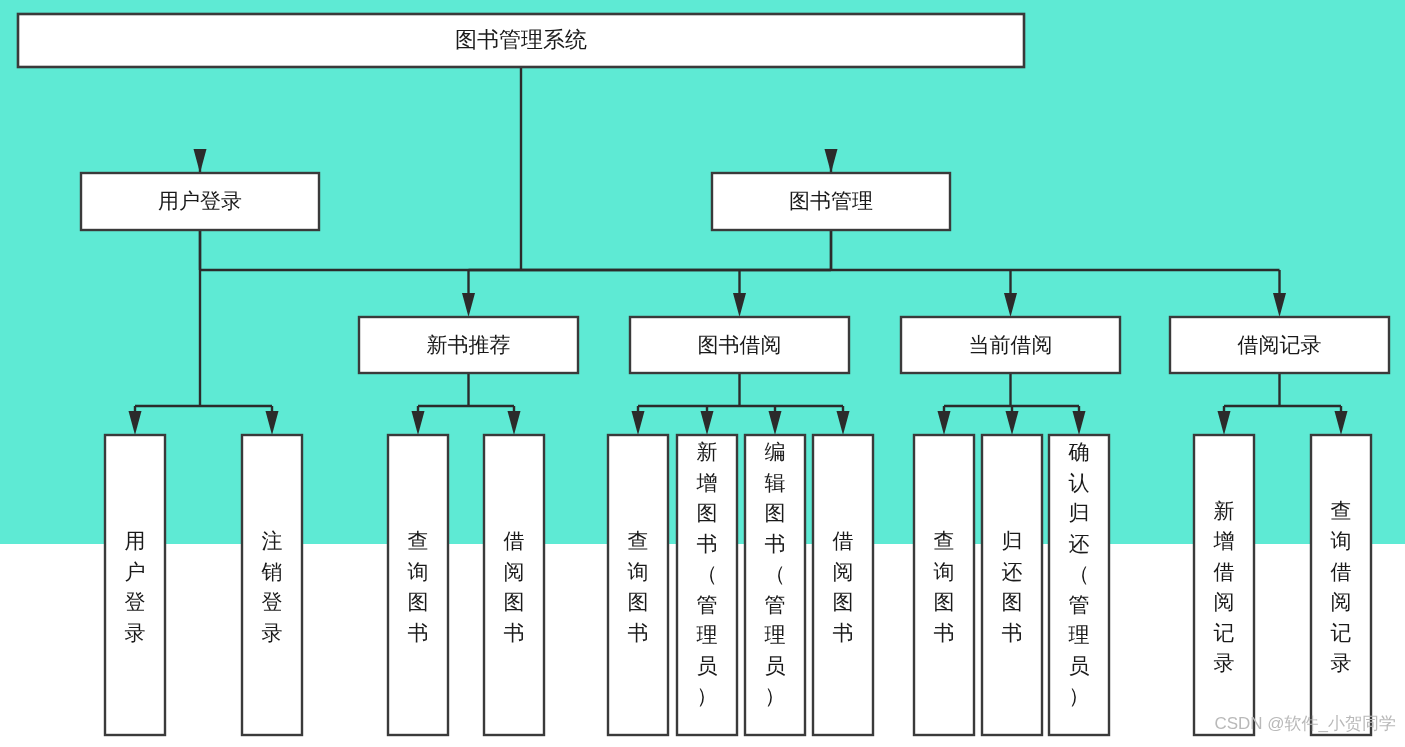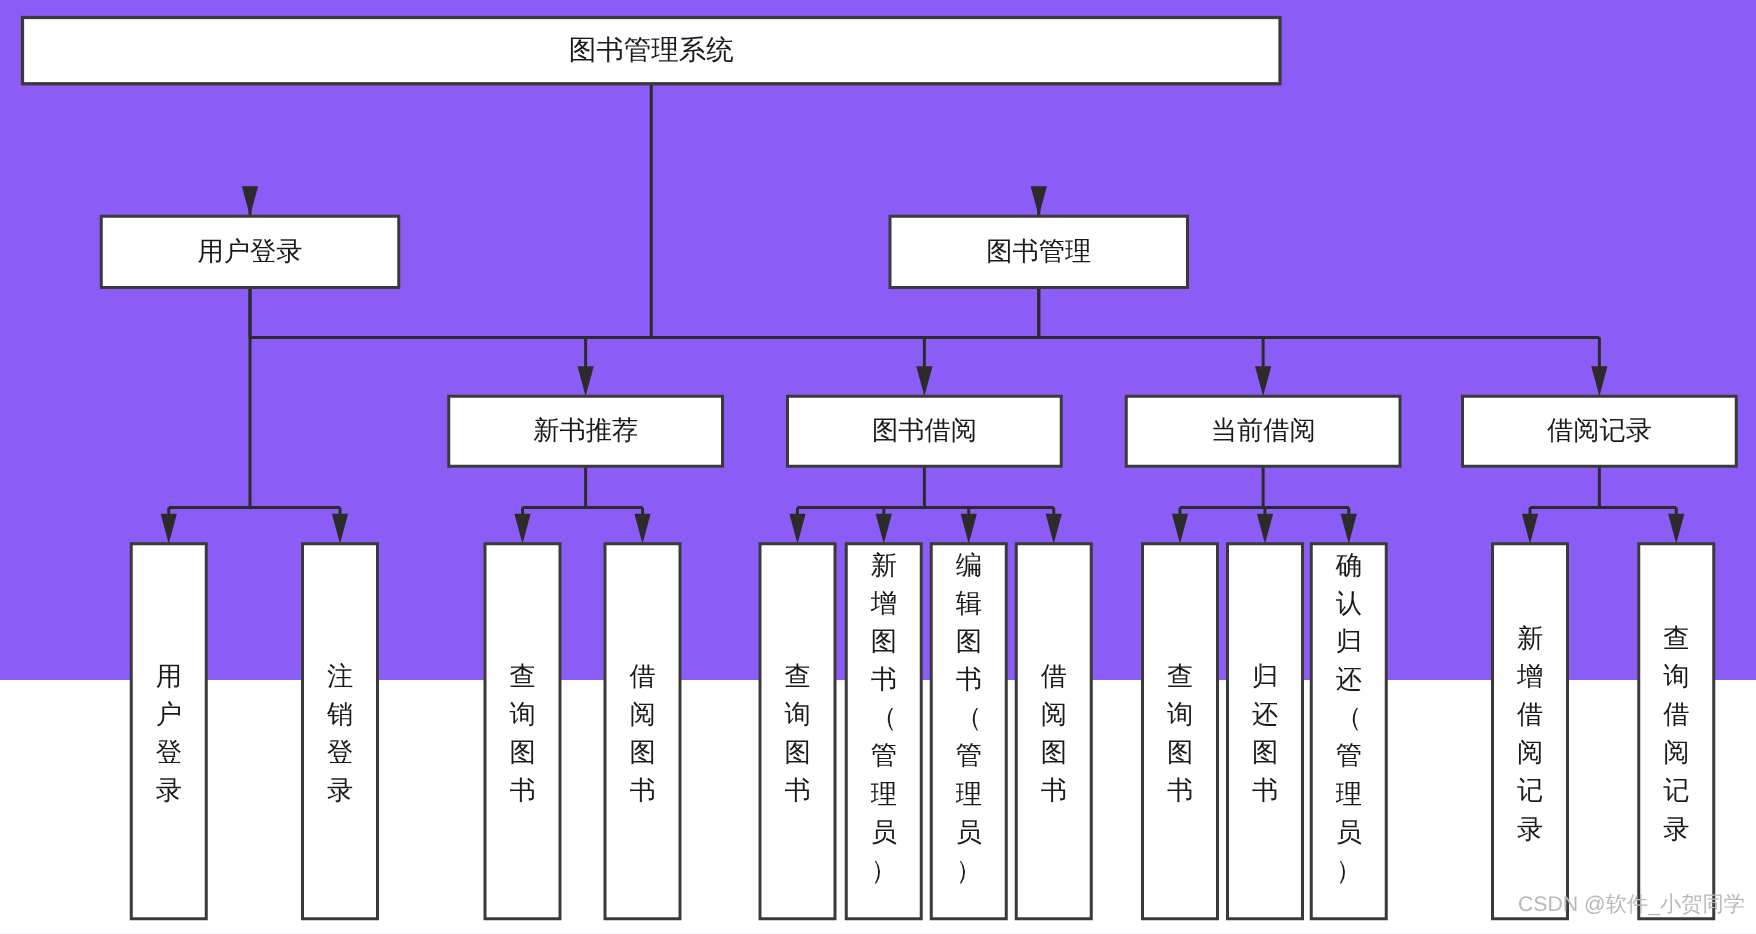--- a/index.html
+++ b/index.html
@@ -10,21 +10,21 @@
   body {
     width: 1405px;
     height: 747px;
     font-family: "Liberation Sans", "DejaVu Sans", sans-serif;
     overflow: hidden;
   }
   #diagram-root {
     position: relative;
     width: 1405px;
     height: 544px;
-    background: #8b5cf6;
+    background: #5eead4;
   }
   svg.diagram-canvas {
     position: absolute;
     left: 0;
     top: 0;
     width: 1405px;
     height: 747px;
     display: block;
   }
   .node-box {

